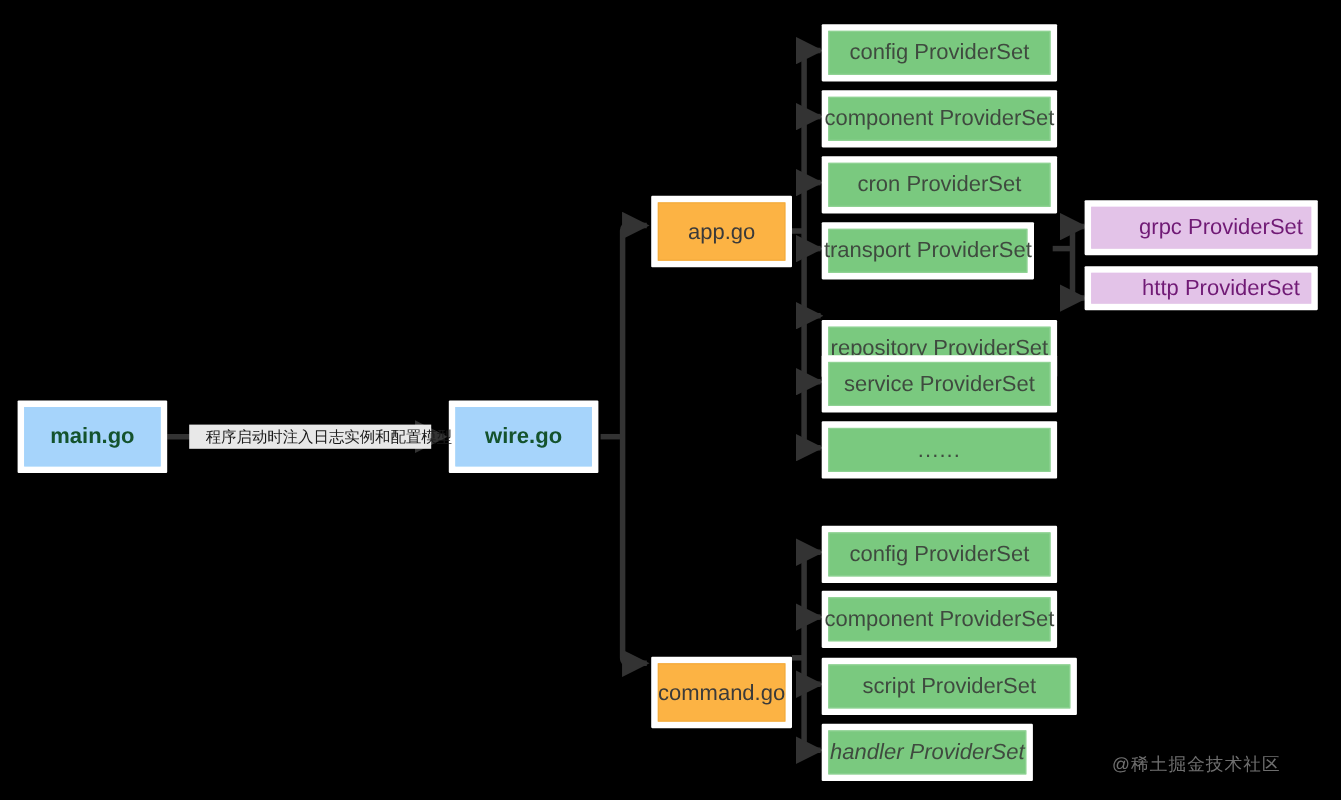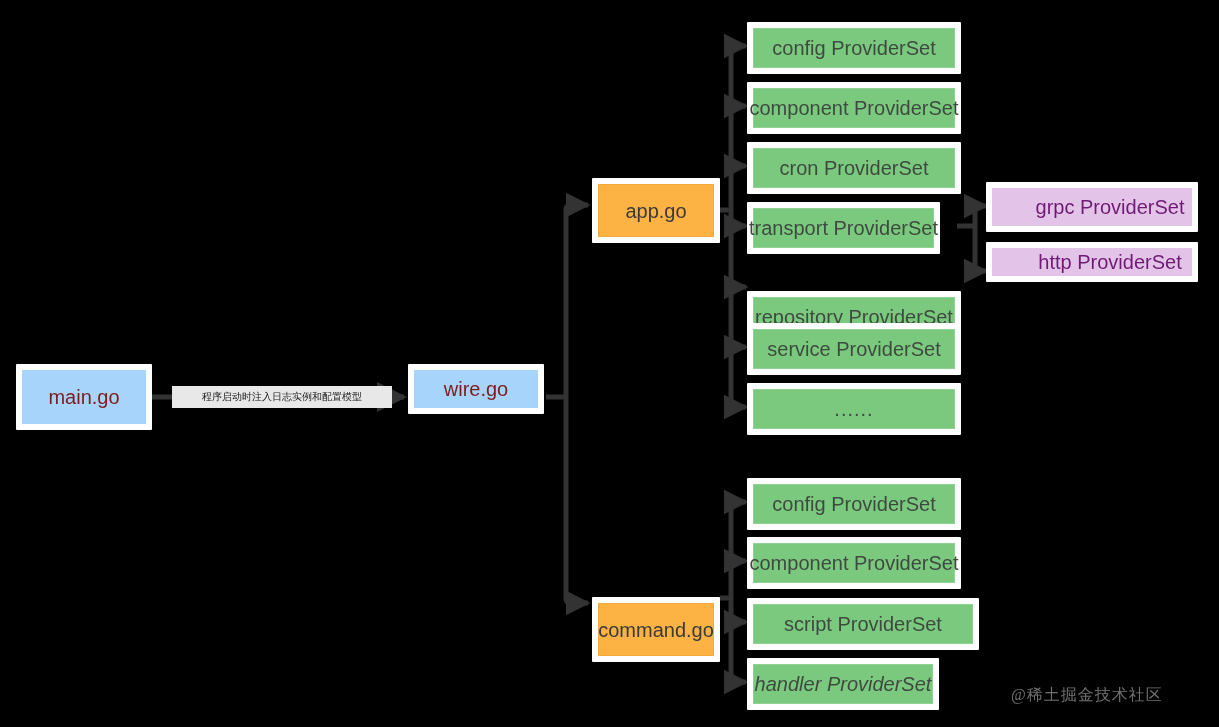--- a/index.html
+++ b/index.html
@@ -44,22 +44,22 @@
     line-height: 1.2;
     text-align: center;
     color: #333333;
     border-style: solid;
     border-width: 1px;
     white-space: nowrap;
   }
   .node.blue .inner {
     background: #a6d4fb;
     border-color: #a6d4fb;
-    color: #7f1d1d;
-    font-weight: normal;
+    color: #14532d;
+    font-weight: bold;
   }
   .node.orange .inner {
     background: #fcb344;
     border-color: #f2ab3c;
     color: #3a3a3a;
   }
   .node.green .inner {
     background: #7ac97f;
     border-color: #8fd294;
     color: #3f4a3f;
@@ -68,34 +68,34 @@
     background: #e3c3e8;
     border-color: #e3c3e8;
     color: #701a75;
     padding-left: 36px;
   }
   .edge-label {
     position: absolute;
     box-sizing: border-box;
     background: #e8e8e8;
     color: #1a1a1a;
-    font-size: 10px;
+    font-size: 14px;
     line-height: 20px;
     padding: 1px 15px;
     white-space: nowrap;
     text-align: center;
   }
   .watermark {
     position: absolute;
     font-size: 16px;
     color: #c9c9c9;
     opacity: 0.55;
     letter-spacing: 1px;
     white-space: nowrap;
-    font-family: Liberation Serif, serif;
+    font-family: Liberation Sans, sans-serif;
   }
   .ellipsis-dots {
     letter-spacing: 1px;
     font-size: 11px;
     color: #3f4a3f;
   }
 </style>
 </head>
 <body>
 
@@ -148,21 +148,21 @@
       <path d="M 731 561 L 746 561" stroke="#333333" stroke-width="5" fill="none" marker-end="url(#arrow-sm)"></path>
       <path d="M 731 622 L 746 622" stroke="#333333" stroke-width="5" fill="none" marker-end="url(#arrow-sm)"></path>
       <path d="M 731 677 Q 731 682 736 682 L 746 682" stroke="#333333" stroke-width="5" fill="none" marker-end="url(#arrow-sm)"></path>
     </g>
   </svg>
 
   <div class="node blue" style="left:16px; top:364px; width:136px; height:66px;">
     <div class="inner">main.go</div>
   </div>
 
-  <div class="node blue" style="left:408px; top:364px; width:136px; height:50px;">
+  <div class="node blue" style="left:408px; top:364px; width:136px; height:66px;">
     <div class="inner">wire.go</div>
   </div>
 
   <div class="edge-label" style="left:172px; top:386px; width:220px;">程序启动时注入日志实例和配置模型</div>
 
   <div class="node orange" style="left:592px; top:178px; width:128px; height:65px;">
     <div class="inner">app.go</div>
   </div>
 
   <div class="node orange" style="left:592px; top:566px; width:128px; height:65px;margin-top:31px;">

